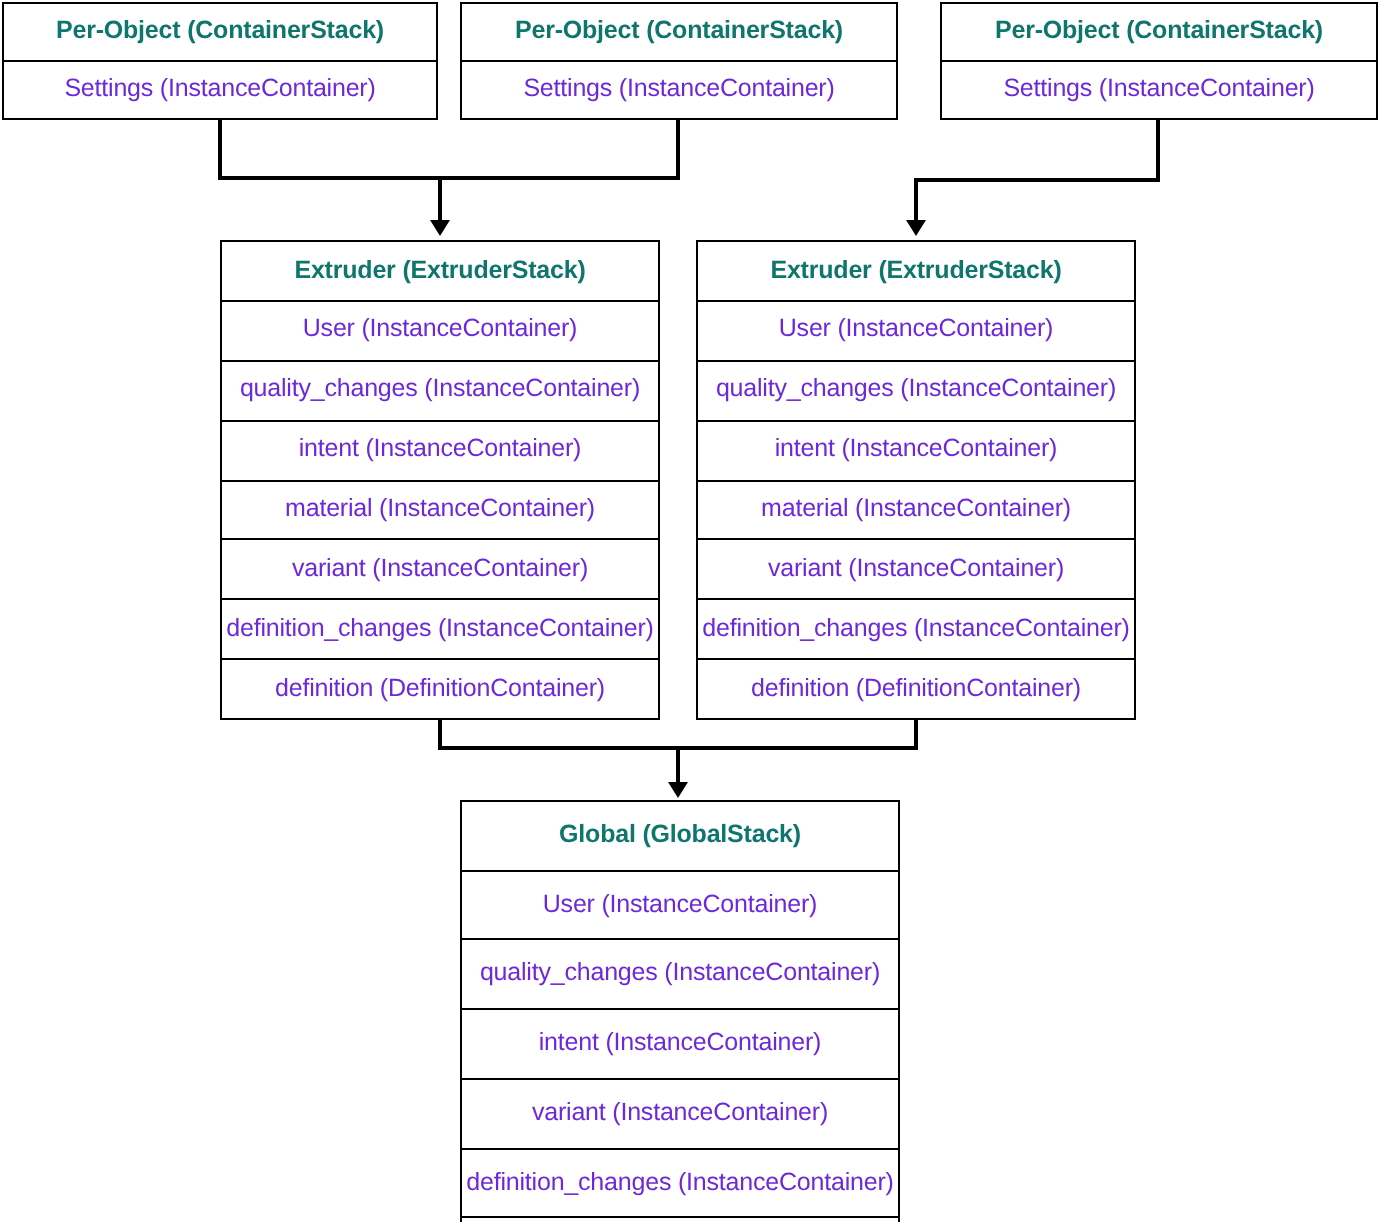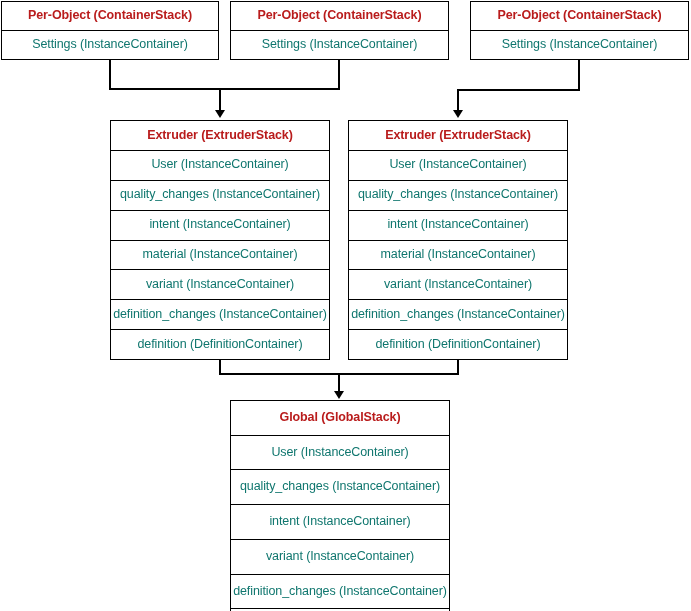--- a/index.html
+++ b/index.html
@@ -23,31 +23,31 @@
     display: flex;
     flex-direction: column;
   }
   .row {
     box-sizing: border-box;
     flex: 1 1 0;
     display: flex;
     align-items: center;
     justify-content: center;
     font-size: 12.5px;
-    color: #0f766e;
+    color: #6d28d9;
     border-top: 1.6px solid #000000;
     text-align: center;
     line-height: 1.1;
     white-space: nowrap;
     letter-spacing: -0.1px;
   }
   .row.header {
     border-top: none;
     font-weight: bold;
-    color: #b91c1c;
+    color: #0f766e;
   }
   .edge {
     position: absolute;
     background: #000000;
   }
   .edge.h { height: 1.6px; }
   .edge.v { width: 1.6px; }
   .arrowhead {
     position: absolute;
     width: 0;

